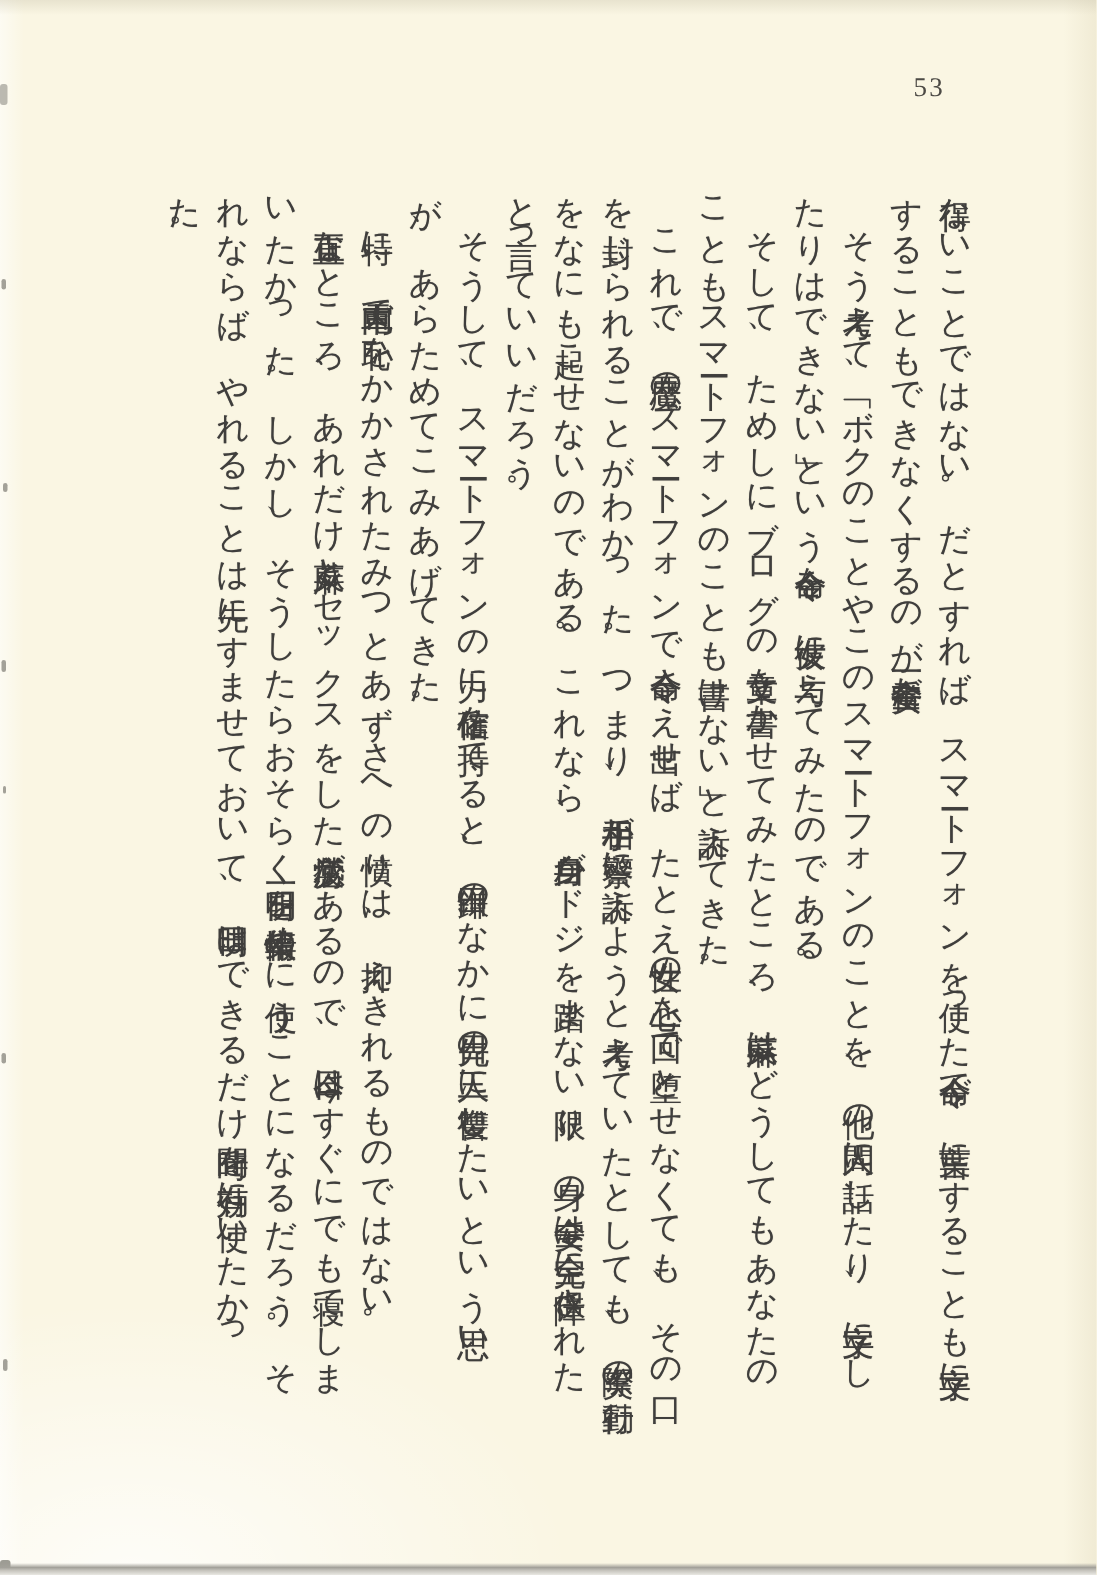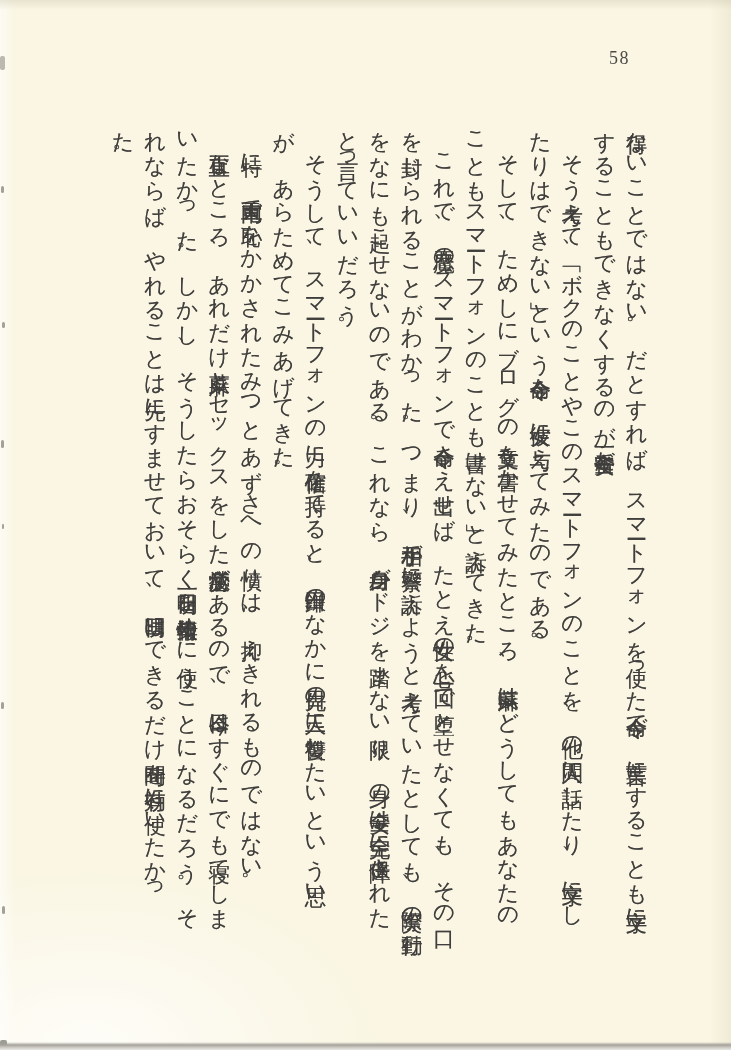--- a/index.html
+++ b/index.html
@@ -95,21 +95,21 @@
 <div class="page">
   <span class="speck s1"></span>
   <span class="speck s2"></span>
   <span class="speck s3"></span>
   <span class="speck s4"></span>
   <span class="speck s5"></span>
   <span class="speck s6"></span>
   <span class="speck s7"></span>
   <span class="speck s8"></span>
 
-  <div class="page-number">58</div>
+  <div class="page-number">53</div>
 
   <div class="text-block">
     <p>得ないことではない。だとすれば、スマートフォンを使った命令で、言葉にすることも文字にすることもできなくするのが一番安全だ。</p>
     <p class="indent">そう考えて、「ボクのことやこのスマートフォンのことを、他の人間に話したり、文字にしたりはできない」という命令を、彼女に与えてみたのである。</p>
     <p class="indent">そして、ためしにブログの文章を書かせてみたところ、麻菜は「どうしてもあなたのこともスマートフォンのことも書けない」と訴えてきた。</p>
     <p class="indent">これで、悪魔のスマートフォンで命令さえ出せば、たとえ女性の心を一回で堕とせなくても、その口を封じられることがわかった。つまり、相手が警察に訴えようと考えていたとしても、実際の行動をなにも起こせないのである。これなら、自身がドジを踏まない限り、身の安全は完全に保障されたと言っていいだろう。</p>
     <p class="indent">そうして、スマートフォンの力に確信を持てると、鎌田のなかに先日の三人に復讐したいという思いが、あらためてこみあげてきた。</p>
     <p class="indent hang">特に、電車内で恥をかかされたみつとあずさへの憤りは、抑えきれるものではない。</p>
     <p class="indent">正直なところ、あれだけ麻菜とセックスをした疲労感があるので、今日はすぐにでも寝てしまいたかった。しかし、そうしたらおそらく明日一日を情報集めに使うことになるだろう。それならば、やれることは先にすませておいて、明日はできるだけ時間を有効に使いたかった。</p>
   </div>

